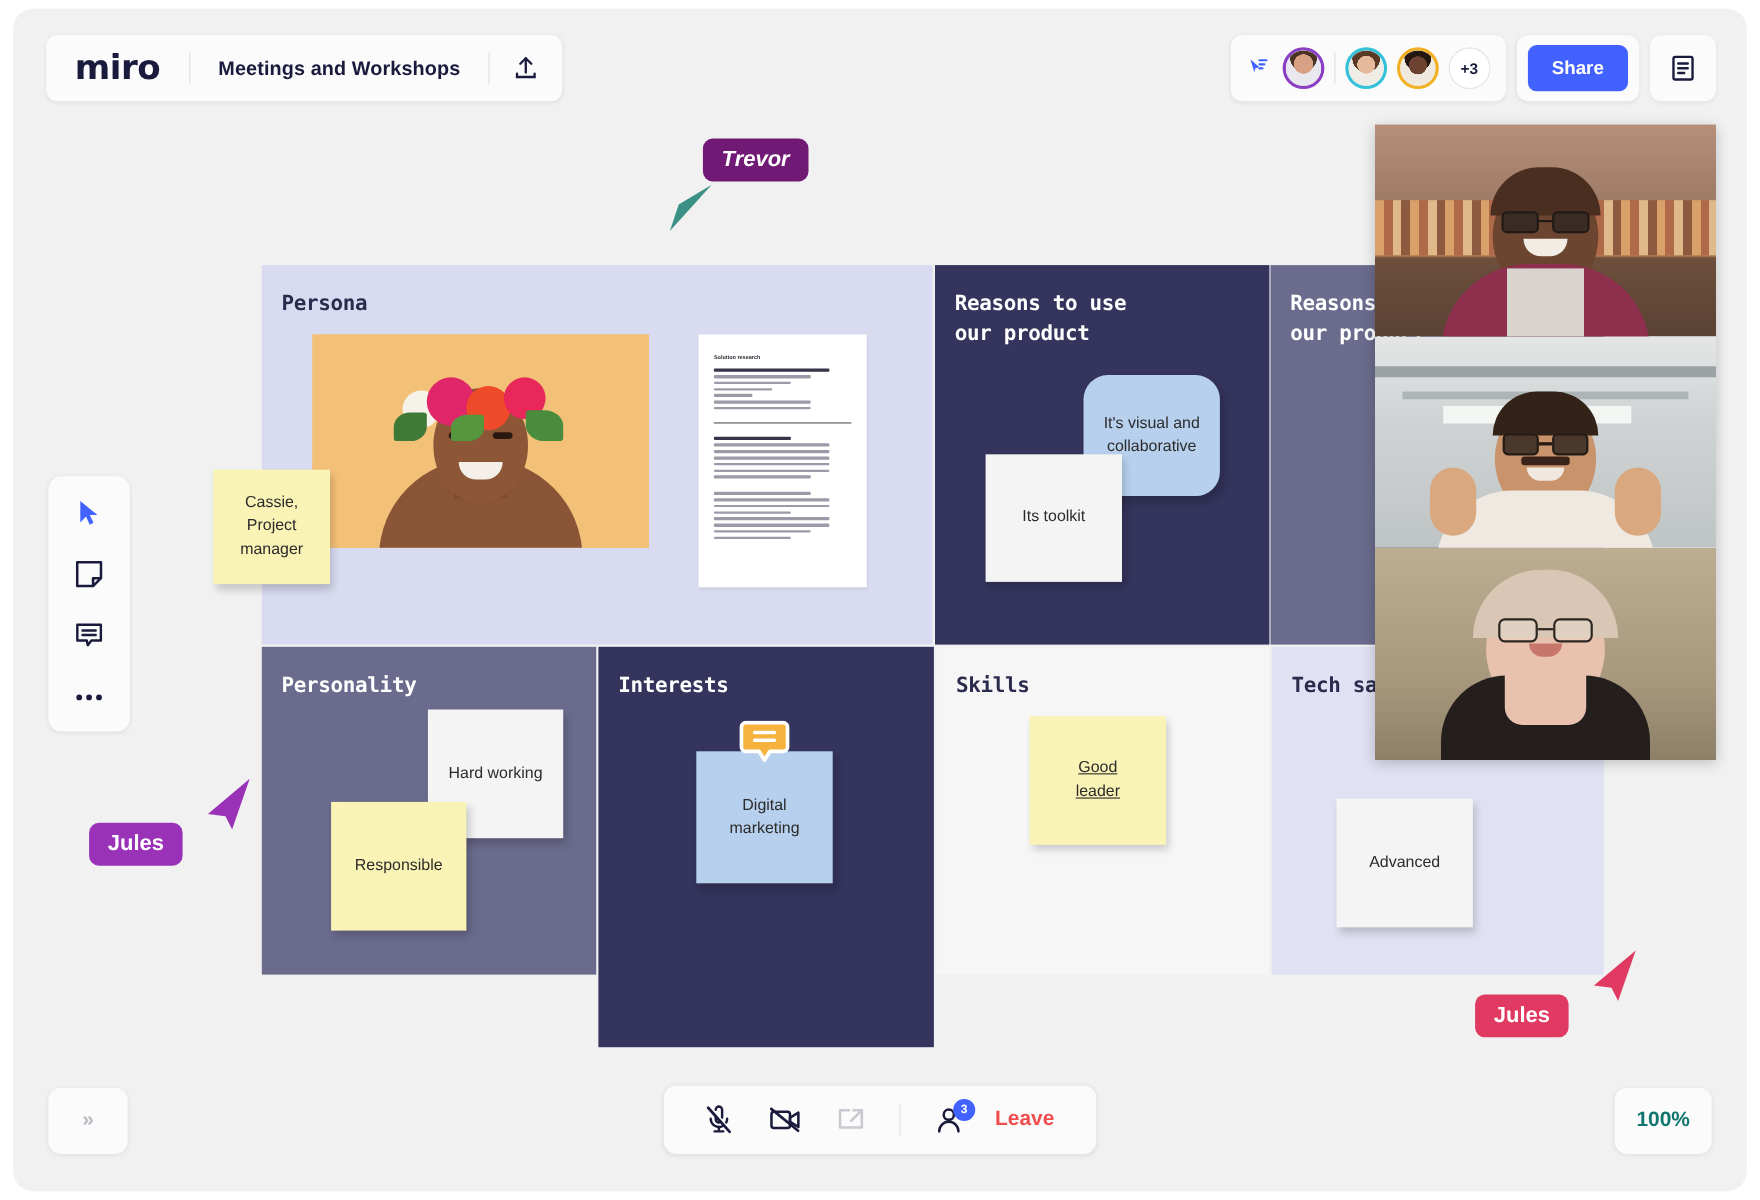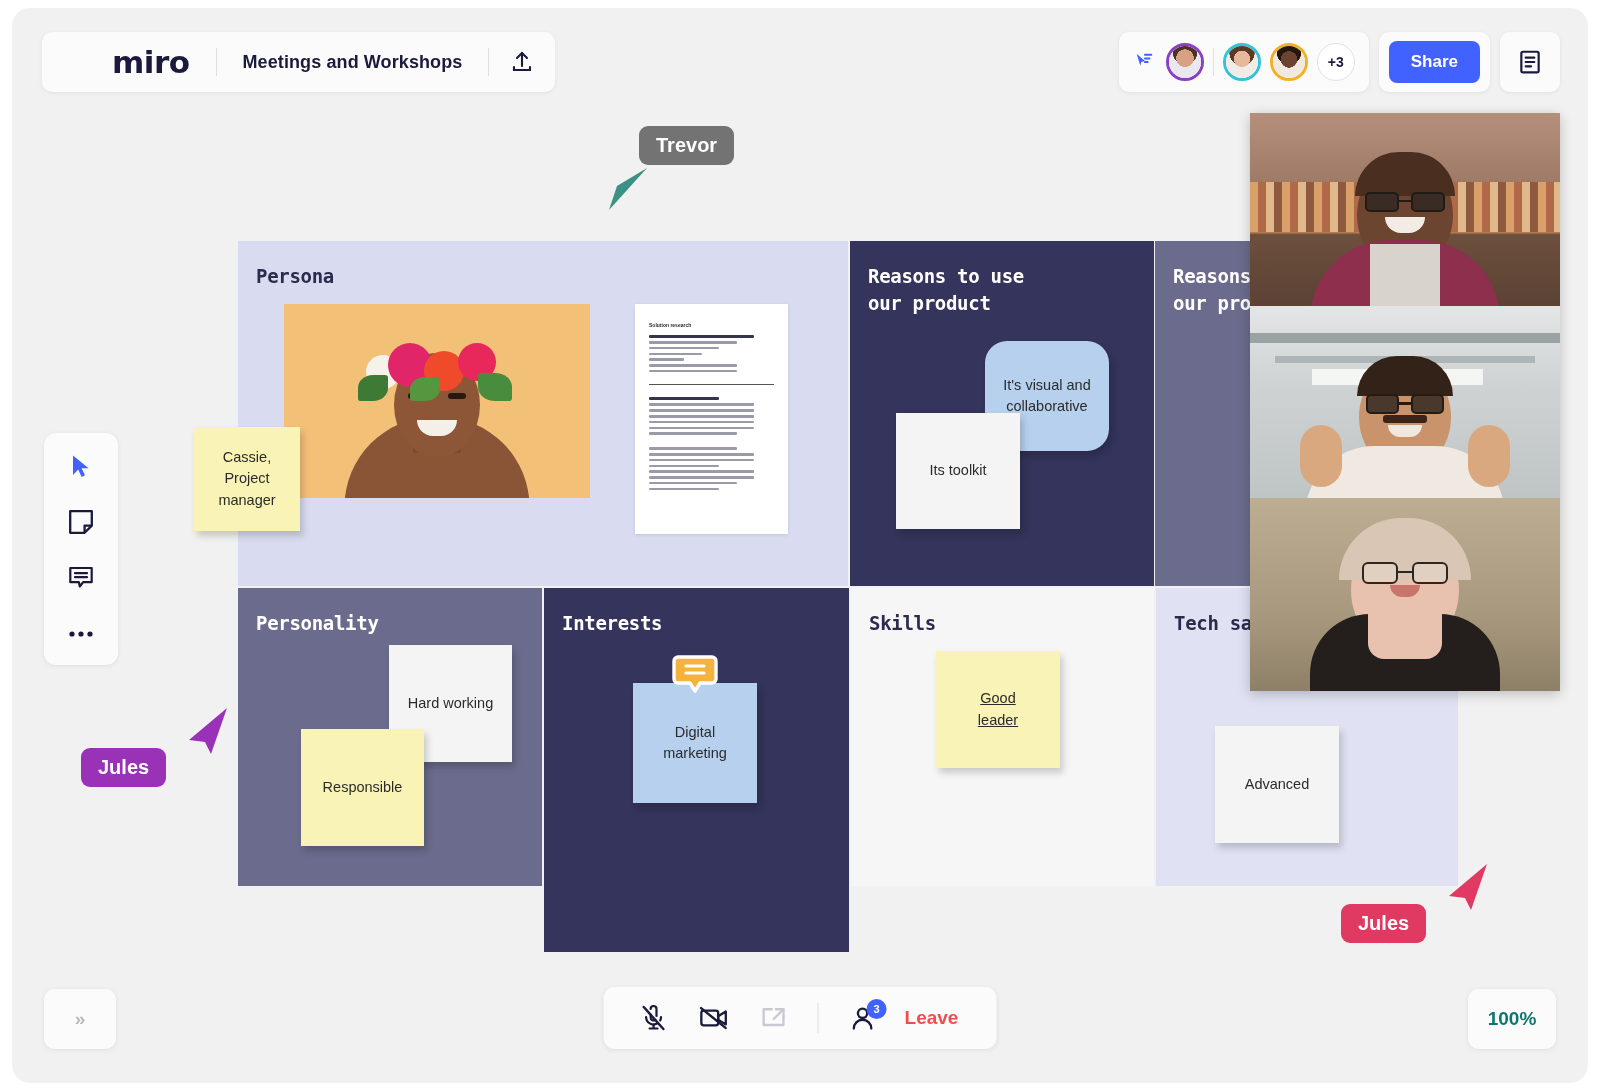--- a/index.html
+++ b/index.html
@@ -19,21 +19,20 @@
   }
 
   
   .topbar {
     position: absolute; left: 30px; top: 24px;
     height: 60px;
     background: #fbfbfb;
     border-radius: 10px;
     display: flex; align-items: center;
     box-shadow: 0 1px 4px rgba(0,0,0,.07);
-    padding-left: 44px;
   }
   .miro-logo {
     font-family: "DejaVu Sans", sans-serif;
     font-size: 31px; font-weight: 700; letter-spacing: -.5px;
     color: #1a1a3d; padding: 0 26px 0 26px;
     line-height: 1;
   }
   .vsep { width: 1px; height: 28px; background: #dedee3; }
   .board-title {
     font-size: 18px; font-weight: 700; color: #1a1a3d;
@@ -505,21 +504,21 @@
       <div style="position:absolute;left:50%;top:52%;transform:translateX(-50%);
                   width:74px;height:60px;border-radius:16px;background:#e8c2ae"></div>
     </div>
   </div>
 
   <div id="cursors">
       <div style="position: absolute; left: 627px; top: 118px;">
         <div class="cursor-arrow" style="left: -32px; top: 38px;"><svg width="42" height="48" viewBox="0 0 42 48">
         <path d="M40 4 L2 46 L10 22 Z" fill="#3a9184"></path>
           </svg></div>
-        <div class="cursor-label" style="background: #737373; left: 0px; top: 0px;">Trevor</div>
+        <div class="cursor-label" style="background: #701a75; left: 0px; top: 0px; font-style: italic;">Trevor</div>
       </div>
       <div style="position: absolute; left: 69px; top: 740px;">
         <div class="cursor-arrow" style="left: 104px; top: -42px;"><svg width="44" height="50" viewBox="0 0 44 50">
         <path d="M42 2 L4 34 L20 36 L26 48 Z" fill="#9a32b8"></path>
           </svg></div>
         <div class="cursor-label" style="background: rgb(154, 50, 184); left: 0px; top: 0px;">Jules</div>
       </div>
       <div style="position: absolute; left: 1329px; top: 896px;">
         <div class="cursor-arrow" style="left: 104px; top: -42px;"><svg width="44" height="50" viewBox="0 0 44 50">
         <path d="M42 2 L4 34 L20 36 L26 48 Z" fill="#e03a63"></path>

